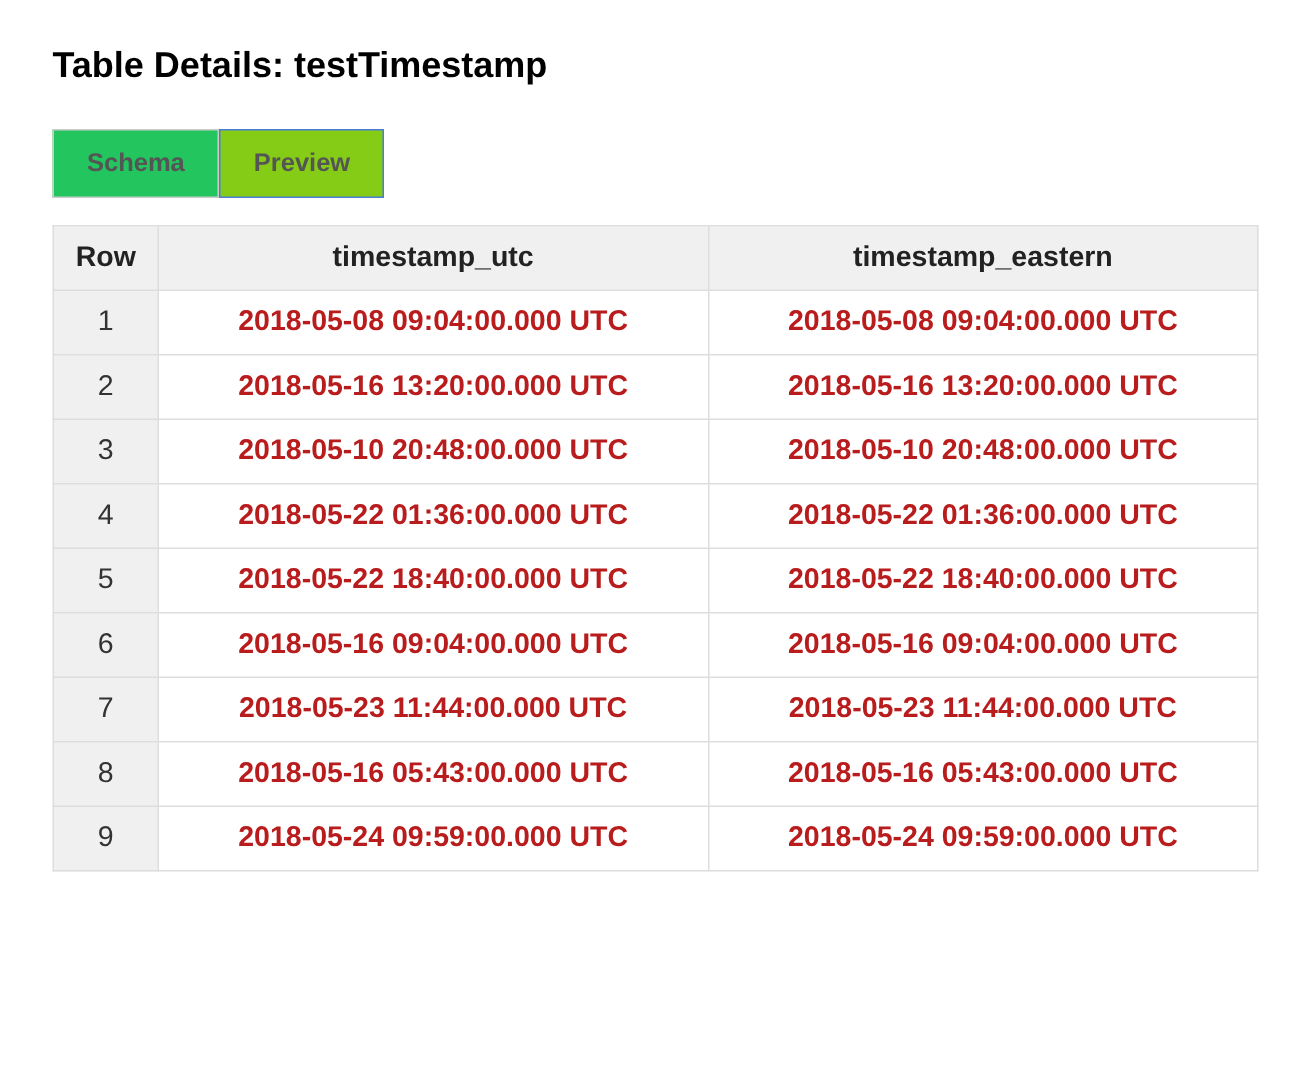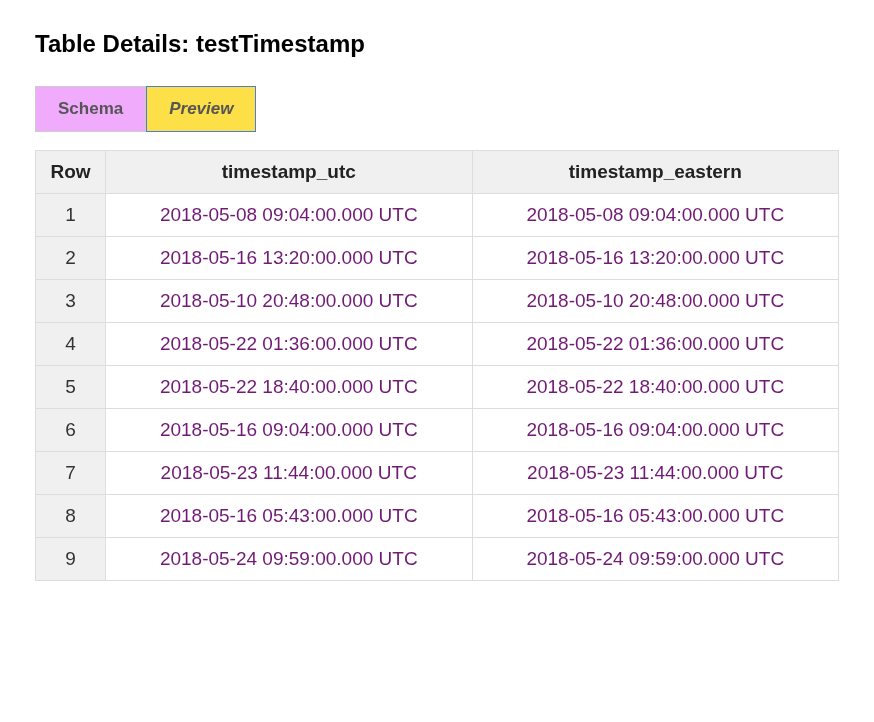--- a/index.html
+++ b/index.html
@@ -18,37 +18,36 @@
       font-weight: bold;
       color: #000;
       margin-bottom: 28px;
     }
     .tabs {
       display: flex;
       margin-bottom: 18px;
     }
     .tab {
       padding: 12px 22px;
-      background: #f0abfc;
+      background: #22c55e;
       border: 1px solid #ccc;
       font-size: 17px;
       font-weight: bold;
       color: #555;
       cursor: pointer;
       user-select: none;
     }
     .tab + .tab {
       border-left: none;
     }
     .tab.active {
-      background: #fde047;
+      background: #84cc16;
       border: 1px solid #4a7dd6;
       color: #555;
       position: relative;
-      font-style: italic;
     }
     table {
       border-collapse: collapse;
       width: 100%;
       max-width: 810px;
     }
     th, td {
       border: 1px solid #ddd;
       padding: 10px 12px;
       font-size: 19px;
@@ -59,22 +58,22 @@
       font-weight: bold;
       color: #222;
     }
     td.row-num {
       background: #f0f0f0;
       text-align: center;
       width: 70px;
     }
     td.data-cell {
       background: #ffffff;
-      color: #701a75;
-      font-weight: normal;
+      color: #b91c1c;
+      font-weight: bold;
       margin-left: 48px;
     }
     th.col-row {
       width: 70px;
     }
   </style>
 </head>
 <body>
 
 <h1>Table Details: testTimestamp</h1>

